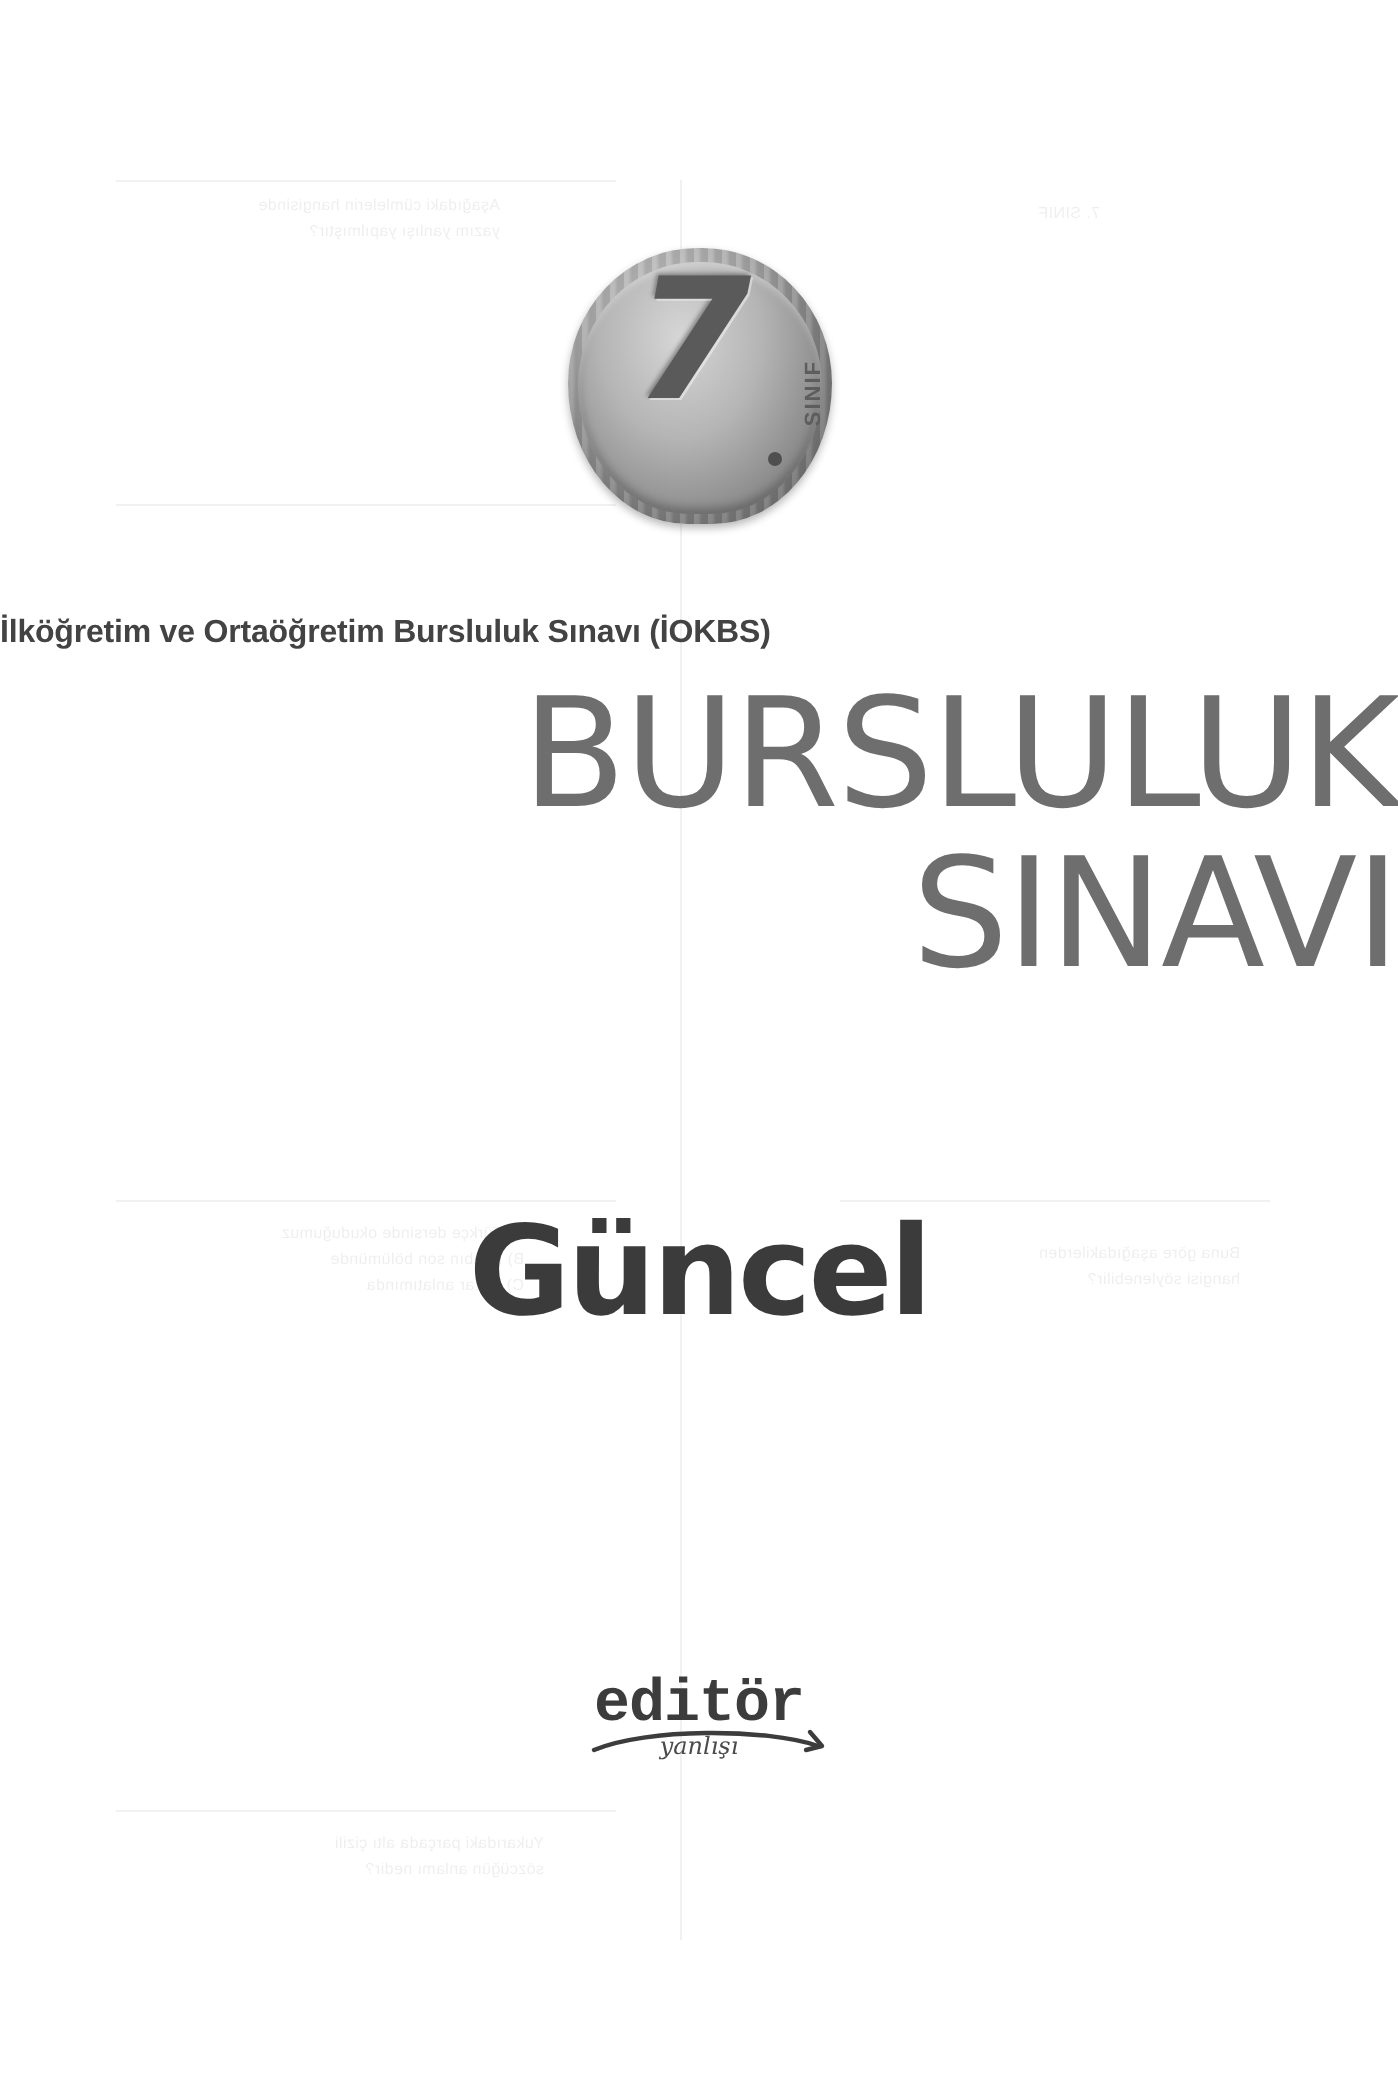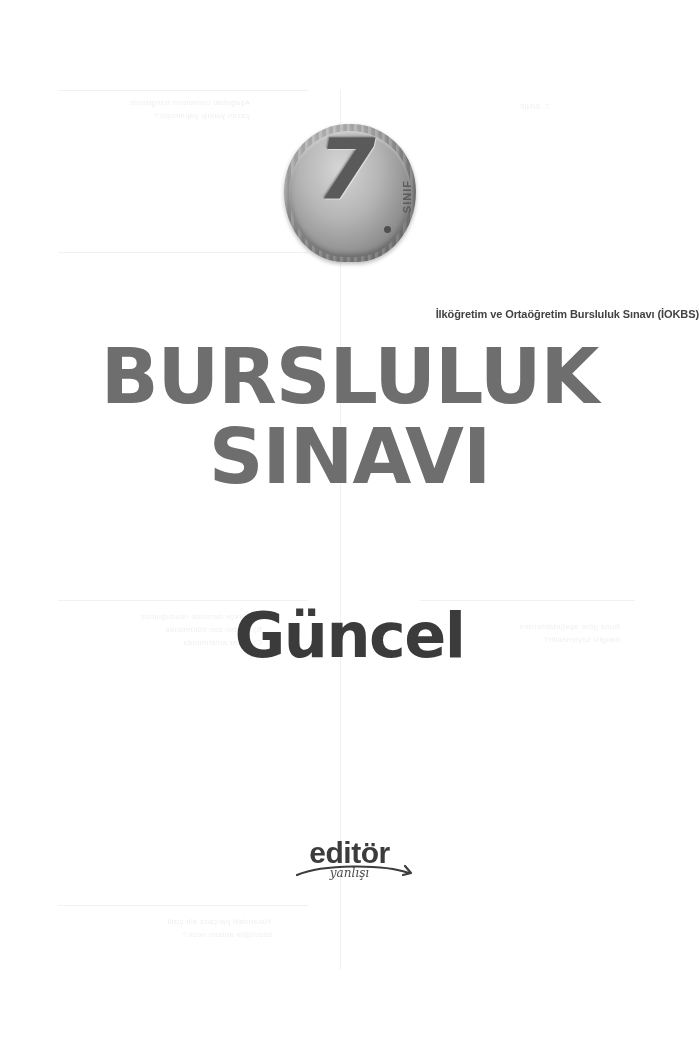--- a/index.html
+++ b/index.html
@@ -127,34 +127,34 @@
     border-radius: 50%;
     background: #4f4f4f;
   }
 
   
   .subtitle {
     position: absolute;
     left: 0;
     right: 0;
     top: 308px;
-    text-align: right;
-    font-size: 11px;
+    text-align: left;
+    font-size: 16px;
     font-weight: bold;
     letter-spacing: -0.1px;
     color: #434343;
   }
   .title-main {
     position: absolute;
     left: 0;
     right: 0;
     top: 340px;
-    text-align: center;
+    text-align: right;
     font-family: "DejaVu Sans", sans-serif;
-    font-weight: bold;
+    font-weight: normal;
     font-size: 76px;
     line-height: 74px;
     letter-spacing: -1px;
     color: #6e6e6e;
   }
   .title-main .line2 {
     display: block;
     margin-top: 6px;
   }
 
@@ -177,21 +177,21 @@
   
   .logo {
     position: absolute;
     left: 50%;
     top: 838px;
     transform: translateX(-50%);
     width: 126px;
     text-align: center;
   }
   .logo-name {
-    font-family: Liberation Sans, sans-serif;
+    font-family: Liberation Mono, monospace;
     font-weight: bold;
     font-size: 30px;
     line-height: 30px;
     letter-spacing: -0.5px;
     color: #3c3c3c;
   }
   .logo-tag {
     font-family: "DejaVu Serif", serif;
     font-style: italic;
     font-size: 12px;

